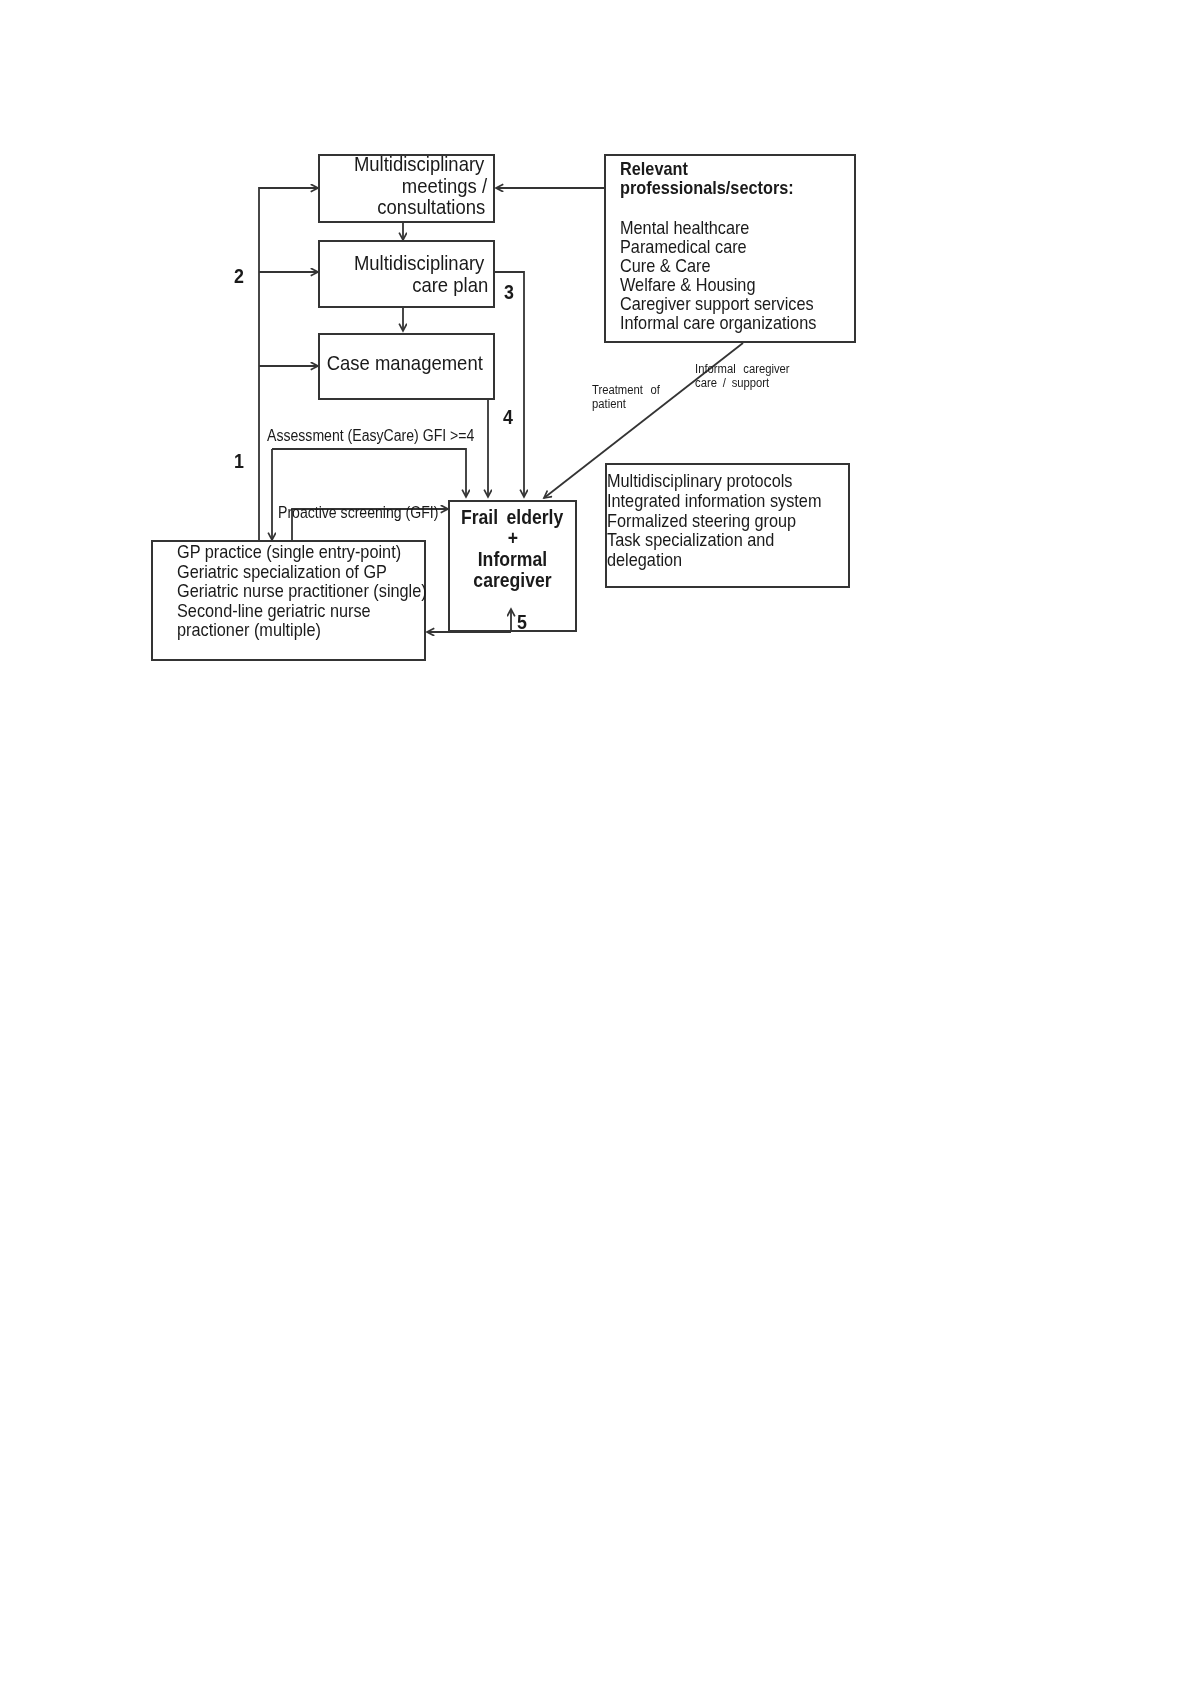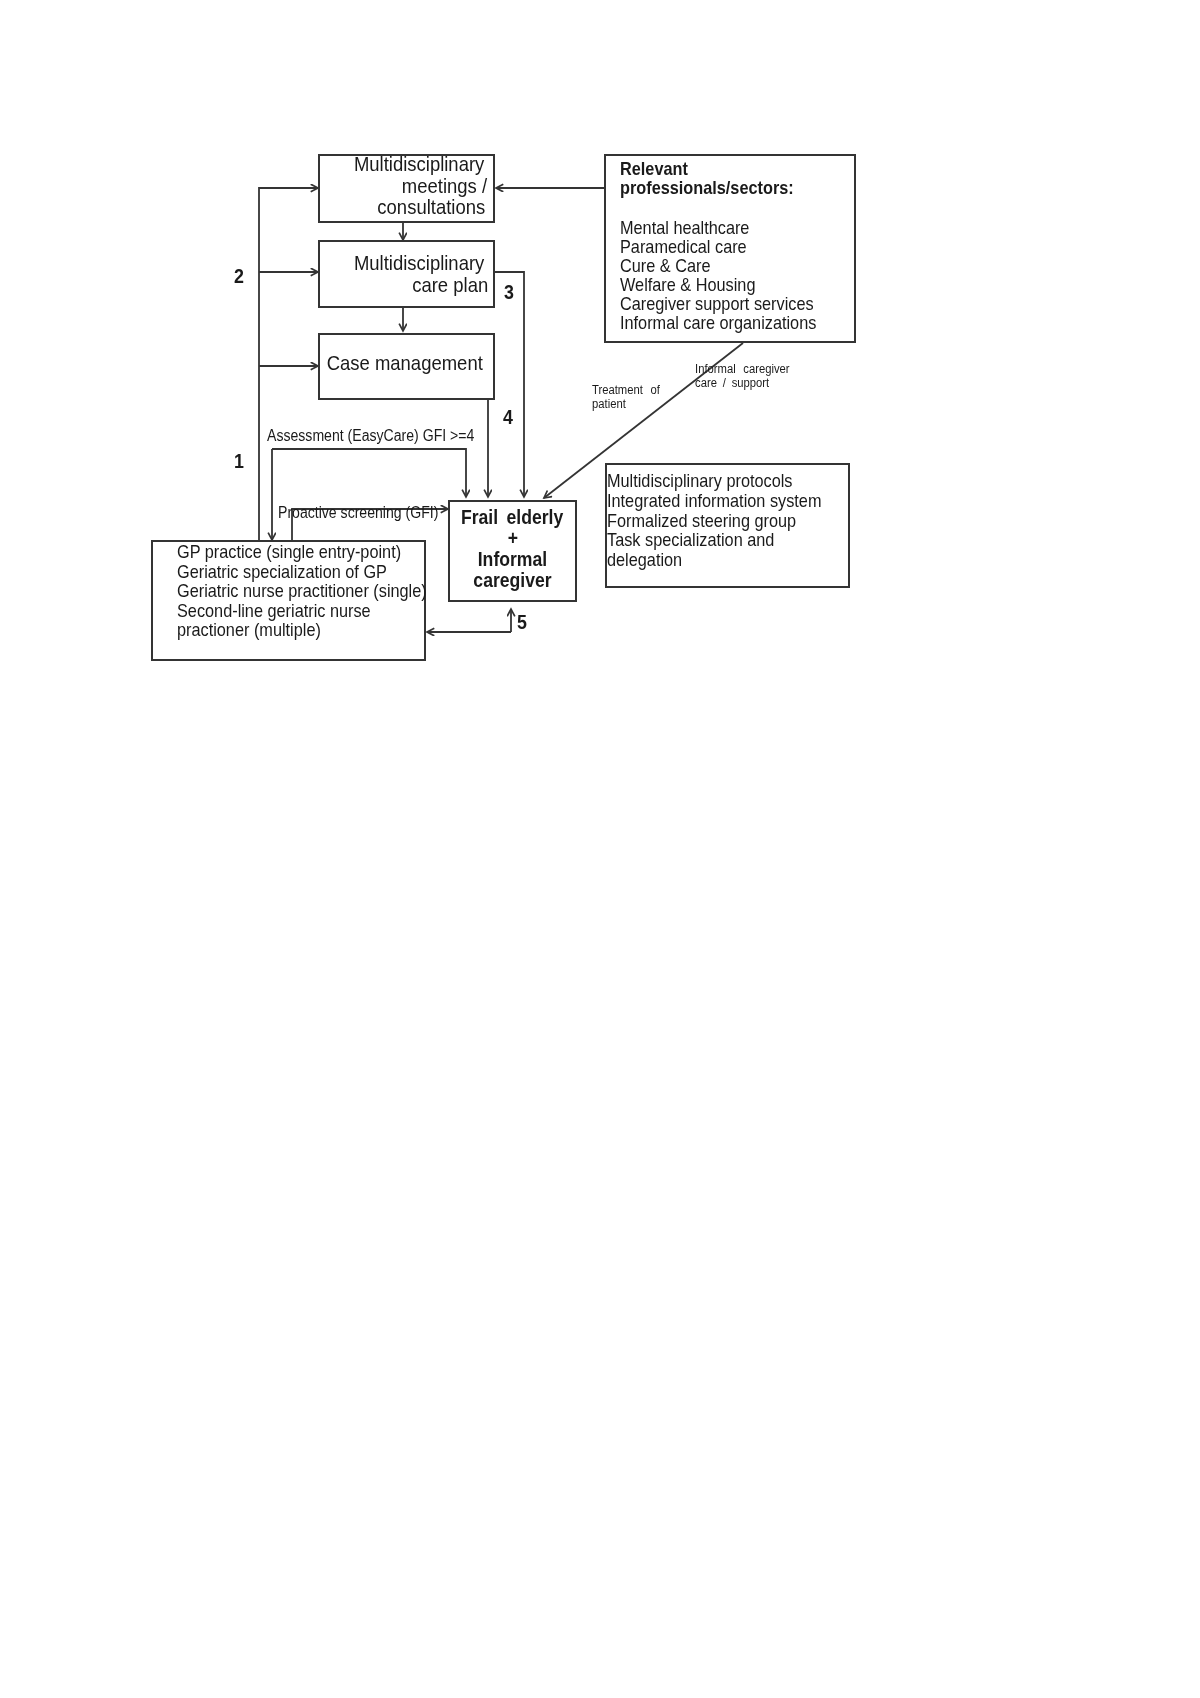--- a/index.html
+++ b/index.html
@@ -11,21 +11,21 @@
   .bt{position:absolute;white-space:pre;}
   .bl{font-size:19px;line-height:20px;white-space:pre;}
   .t{display:inline-block;transform:scaleX(0.88);transform-origin:left center;}
   .b-meetings .t,.b-careplan .t,.b-casemgmt .t,.b-frail .t{transform-origin:center center;}
 
   .b-meetings{left:318px;top:154px;width:177px;height:69px;text-align:center;}
   .b-meetings .bl:first-child{margin-top:-3px;}
   .b-careplan{left:318px;top:240px;width:177px;height:68px;text-align:center;padding-top:10px;}
   .b-casemgmt{left:318px;top:333px;width:177px;height:67px;text-align:center;padding-top:17px;}
   .b-gp{left:151px;top:540px;width:275px;height:121px;text-align:left;padding-left:24px;padding-top:0px;}
-  .b-frail{left:448px;top:500px;width:129px;height:102px;text-align:center;padding-top:5px;font-weight:bold;}
+  .b-frail{left:448px;top:500px;width:129px;height:132px;text-align:center;padding-top:5px;font-weight:bold;}
   .b-relevant{left:604px;top:154px;width:252px;height:189px;text-align:left;padding-left:14px;padding-top:3px;}
   .b-protocols{left:605px;top:463px;width:245px;height:125px;text-align:left;padding-left:0;padding-top:6px;}
 
   .b-meetings .bl,.b-careplan .bl,.b-casemgmt .bl{font-size:21px;line-height:21.5px;text-align:right;}
   .b-casemgmt .t{position:relative;left:-4px;}
   .b-gp .bl{font-size:18.5px;line-height:19.6px;}
   .b-relevant .bl{font-size:18.5px;line-height:19px;}
   .b-protocols .bl{font-size:18.5px;line-height:19.8px;}
   .b-frail .bl{font-weight:bold;font-size:20px;line-height:21px;word-spacing:4px;}
   .b-frail .bl-plus{line-height:21px;}

